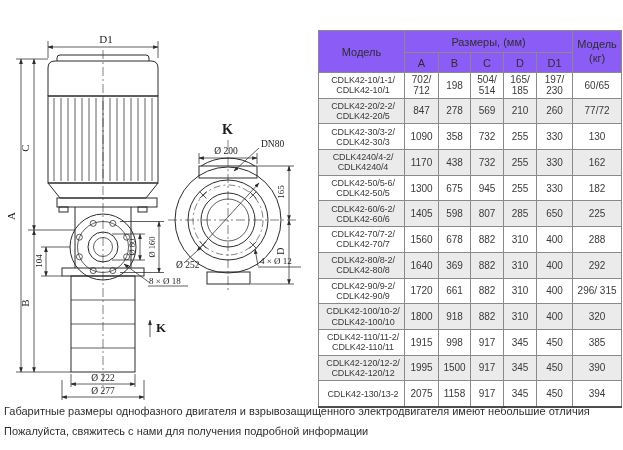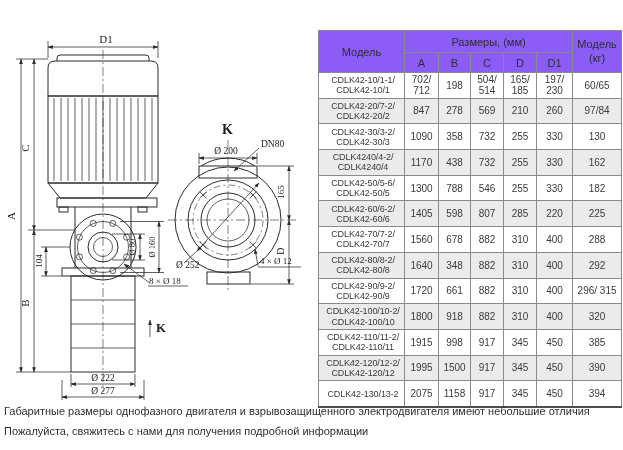--- a/index.html
+++ b/index.html
@@ -230,27 +230,27 @@
         <tr>
           <td class="model">CDLK42-10/1-1/ CDLK42-10/1</td>
           <td>702/ 712</td>
           <td>198</td>
           <td>504/ 514</td>
           <td>165/ 185</td>
           <td>197/ 230</td>
           <td>60/65</td>
         </tr>
         <tr>
-          <td class="model">CDLK42-20/7-2/ CDLK42-20/2</td>
+          <td class="model">CDLK42-20/2-2/ CDLK42-20/5</td>
           <td>847</td>
           <td>278</td>
           <td>569</td>
           <td>210</td>
           <td>260</td>
-          <td>97/84</td>
+          <td>77/72</td>
         </tr>
         <tr>
           <td class="model">CDLK42-30/3-2/ CDLK42-30/3</td>
           <td>1090</td>
           <td>358</td>
           <td>732</td>
           <td>255</td>
           <td>330</td>
           <td>130</td>
         </tr>
@@ -259,48 +259,48 @@
           <td>1170</td>
           <td>438</td>
           <td>732</td>
           <td>255</td>
           <td>330</td>
           <td>162</td>
         </tr>
         <tr>
           <td class="model">CDLK42-50/5-6/ CDLK42-50/5</td>
           <td>1300</td>
-          <td>788</td>
-          <td>546</td>
+          <td>675</td>
+          <td>945</td>
           <td>255</td>
           <td>330</td>
           <td>182</td>
         </tr>
         <tr>
           <td class="model">CDLK42-60/6-2/ CDLK42-60/6</td>
           <td>1405</td>
           <td>598</td>
           <td>807</td>
           <td>285</td>
-          <td>220</td>
+          <td>650</td>
           <td>225</td>
         </tr>
         <tr>
           <td class="model">CDLK42-70/7-2/ CDLK42-70/7</td>
           <td>1560</td>
           <td>678</td>
           <td>882</td>
           <td>310</td>
           <td>400</td>
           <td>288</td>
         </tr>
         <tr>
           <td class="model">CDLK42-80/8-2/ CDLK42-80/8</td>
           <td>1640</td>
-          <td>348</td>
+          <td>369</td>
           <td>882</td>
           <td>310</td>
           <td>400</td>
           <td>292</td>
         </tr>
         <tr>
           <td class="model">CDLK42-90/9-2/ CDLK42-90/9</td>
           <td>1720</td>
           <td>661</td>
           <td>882</td>

